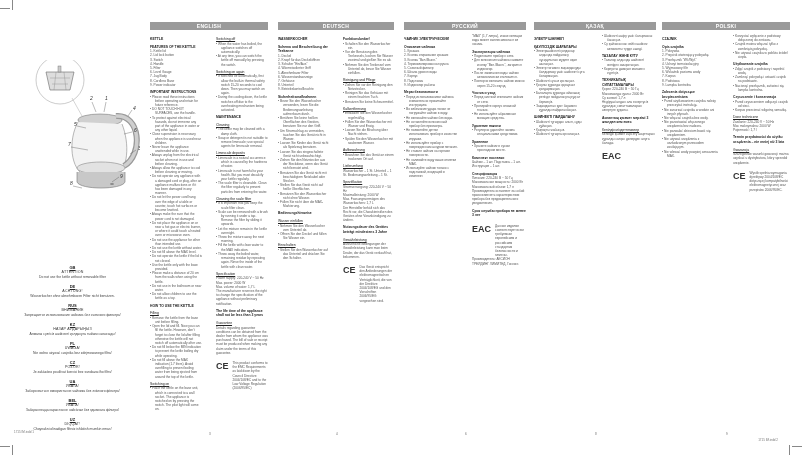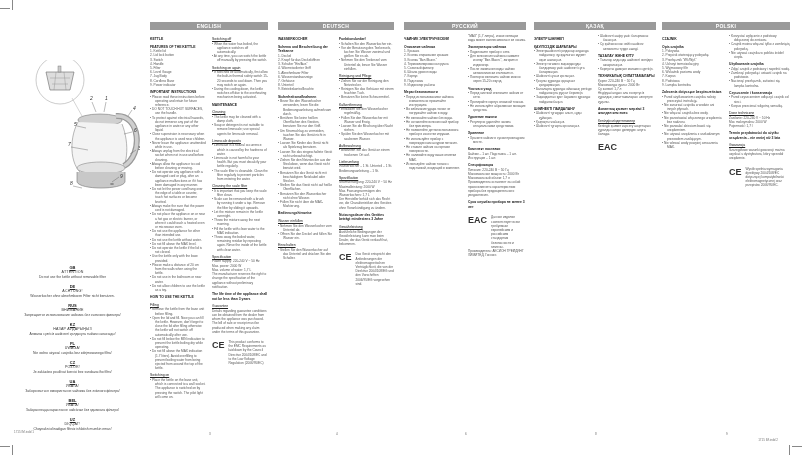--- a/index.html
+++ b/index.html
@@ -12,21 +12,21 @@
   .warnings { position: absolute; left: 0; top: 265px; width: 145px; text-align: center; }
   .warn { margin-bottom: 5px; }
   .warn .code { font-size: 4px; font-weight: bold; text-decoration: underline; display: block; line-height: 5px; color:#222; }
   .warn .title { font-size: 3.6px; display: block; line-height: 4.5px; letter-spacing: 0.2px; color:#333; }
   .warn .text { font-size: 3.4px; display: block; line-height: 4.5px; color:#444; }
   .footer-left { position: absolute; left: 14px; top: 430px; font-size: 3px; color: #777; }
   .footer-right { position: absolute; right: 24px; top: 438px; font-size: 3px; color: #777; }
 
   .lang-col { position: absolute; top: 22px; height: 420px; }
   .lang-header { height: 8px; background: #9a9a9a; color: #fff; font-size: 5px; font-weight: bold; text-align: center; line-height: 8px; letter-spacing: 0.3px; }
-  .cols { display: flex; gap: 6px; margin-top: 4px; height: 400px; }
+  .cols { display: flex; gap: 14px; margin-top: 4px; height: 400px; }
   .sub { flex: 1; overflow: hidden; }
   .h { font-size: 3.4px; font-weight: bold; line-height: 4.6px; margin-top: 3px; color: #222; }
   .h.u { text-decoration: underline; font-weight: normal; }
   .p { font-size: 3.2px; line-height: 4.2px; color: #555; }
   .li { font-size: 3.2px; line-height: 4.2px; color: #555; padding-left: 5px; text-indent: -5px; }
   .page-num { position: absolute; bottom: 6px; font-size: 3px; color: #666; }
   .ce { font-size: 9px; font-weight: bold; color: #333; display: inline-block; vertical-align: top; margin-right: 4px; }
   .certrow { display: flex; margin-top: 6px; }
   .certrow .p { flex: 1; }
 </style>

